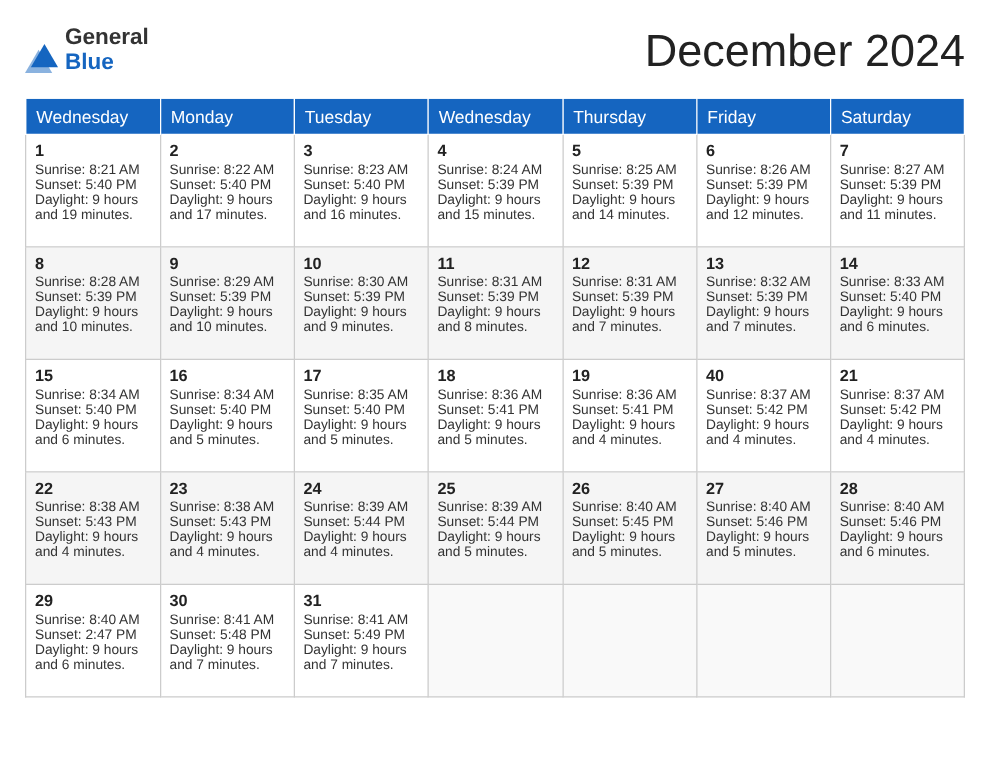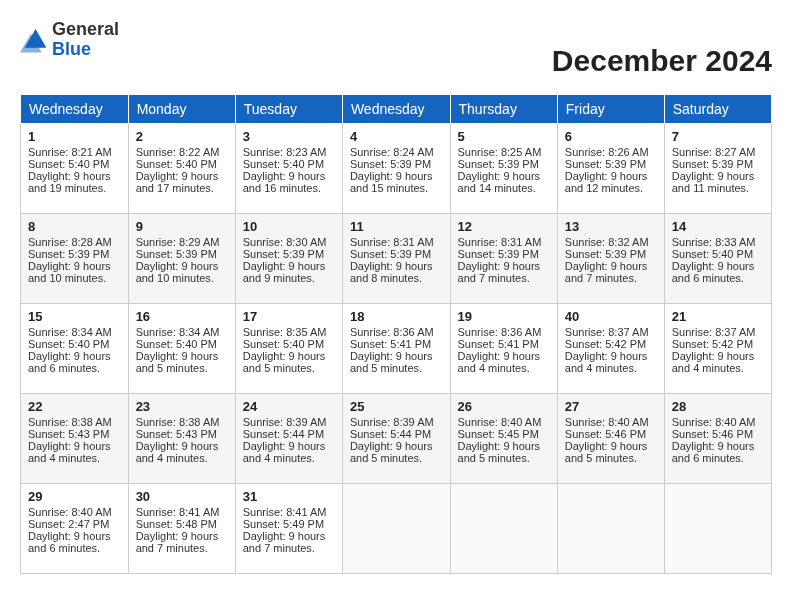--- a/index.html
+++ b/index.html
@@ -11,42 +11,41 @@
       padding: 20px;
     }
     .header {
       display: flex;
       justify-content: space-between;
       align-items: flex-start;
       margin-bottom: 16px;
     }
     .logo {
       display: flex;
-      align-items: center;
+      align-items: flex-end;
       gap: 4px;
     }
     .logo-text {
       font-size: 18px;
       font-weight: bold;
       line-height: 1.1;
     }
     .logo-general { color: #333; }
     .logo-blue { color: #1565c0; margin-top: 44px; }
     .logo-icon {
       width: 28px;
       height: 28px;
     }
     .title-block {
       text-align: right;
     }
     .month-title {
-      font-size: 30px;
-      font-weight: bold;
+      font-size: 36px;
+      font-weight: normal;
       color: #222;
-      margin-top: 24px;
     }
     .location {
       font-size: 15px;
       color: #444;
     }
     .calendar {
       width: 100%;
       border-collapse: collapse;
     }
     .calendar th {

